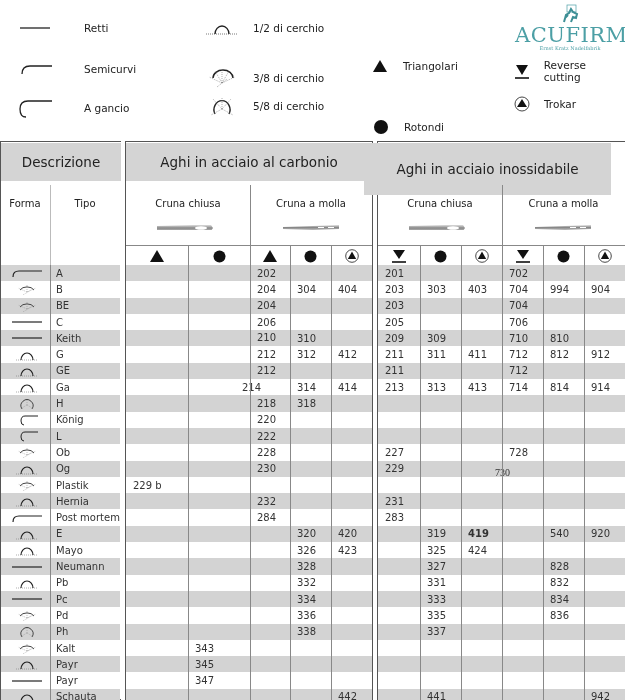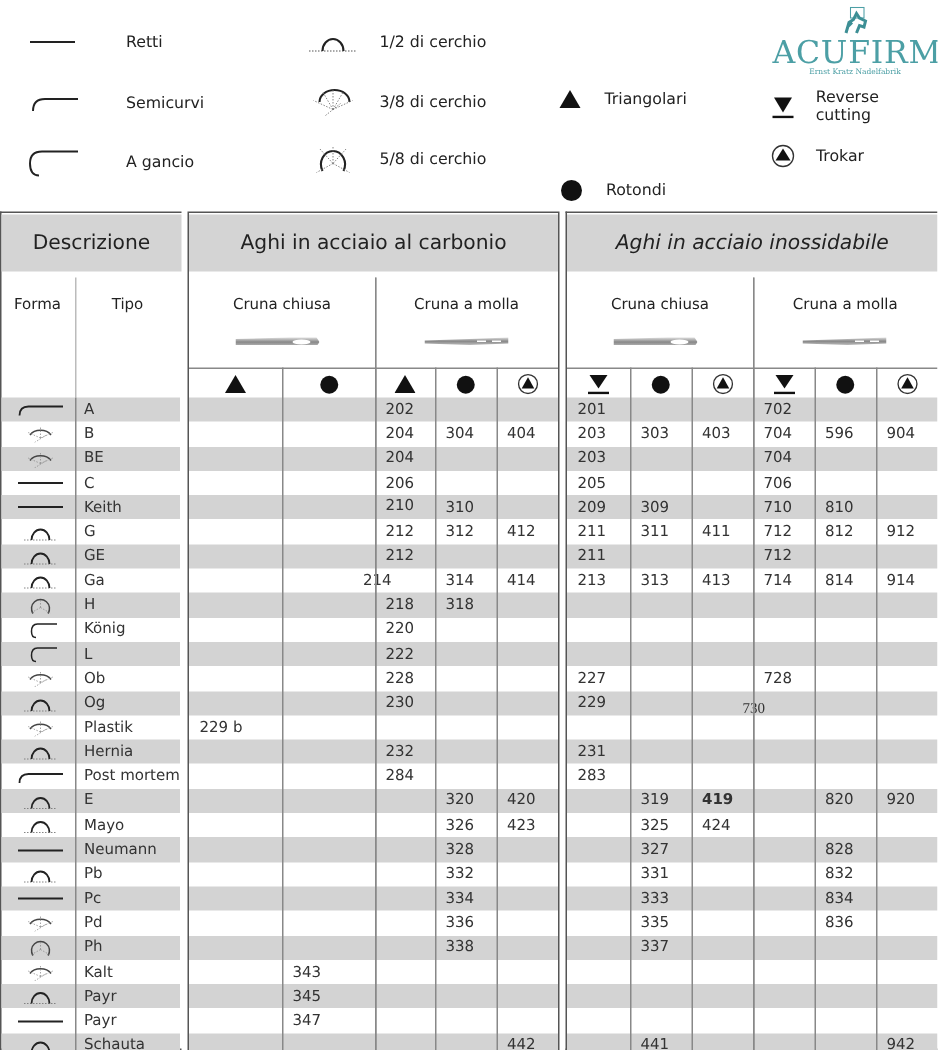--- a/index.html
+++ b/index.html
@@ -51,21 +51,21 @@
     <span style="margin-left:20px">A gancio</span>
   </div>
 
   <div class="legend-item" style="left:205px;top:20px;">
     <svg class="sym" width="34" height="16">
         <line x1="1" y1="14" x2="33" y2="14" stroke="#555" stroke-width="0.8" stroke-dasharray="1,1"></line>
         <path d="M10 14 A7 8 0 0 1 24 14" fill="none" stroke="#222" stroke-width="1.4"></path>
       </svg>
     <span style="margin-left:2px">1/2 di cerchio</span>
   </div>
-  <div class="legend-item" style="left:205px;top:58px;">
+  <div class="legend-item" style="left:205px;top:68px;">
     <svg class="sym" width="34" height="20">
         <path d="M8 10 A10 8 0 0 1 28 10" fill="none" stroke="#222" stroke-width="1.4"></path>
         <g stroke="#777" stroke-width="0.6" stroke-dasharray="1,1">
           <line x1="17" y1="15" x2="4" y2="9"></line>
           <line x1="17" y1="15" x2="30" y2="9"></line>
           <line x1="17" y1="15" x2="17" y2="2"></line>
           <line x1="17" y1="15" x2="10" y2="3"></line>
           <line x1="17" y1="15" x2="24" y2="3"></line>
           <line x1="12" y1="19" x2="22" y2="11"></line>
         </g>
@@ -120,21 +120,21 @@
 </div>
 
 <div class="table">
 
   <div class="frame" style="left:0;top:0;width:121px;height:559px;border-right:none;"></div>
   <div class="frame" style="left:125px;top:0;width:248px;height:559px;"></div>
   <div class="frame" style="left:377px;top:0;width:248px;height:559px;border-right:none;"></div>
 
   <div class="hdr-grey" style="left:126px;top:2px;width:246px;height:38px;">Aghi in acciaio al carbonio</div>
   <div class="hdr-grey" style="left:1px;top:2px;width:120px;height:38px;">Descrizione</div>
-  <div class="hdr-grey" style="left:378px;top:2px;width:247px;height:38px;font-style:italic;">Aghi in acciaio inossidabile</div>
+  <div class="hdr-grey" style="left:364px;top:2px;width:247px;height:52px;">Aghi in acciaio inossidabile</div>
 
   <div class="subhdr" style="left:0;top:57px;width:50px;">Forma</div>
   <div class="subhdr" style="left:50px;top:57px;width:70px;">Tipo</div>
   <div class="vline" style="left:50px;top:44px;height:80px;background:#bbb;"></div>
 
   <div class="subhdr" style="left:126px;top:57px;width:124px;">Cruna chiusa</div>
   <div class="subhdr" style="left:250px;top:57px;width:122px;">Cruna a molla</div>
   <div class="subhdr" style="left:378px;top:57px;width:124px;">Cruna chiusa</div>
   <div class="subhdr" style="left:502px;top:57px;width:123px;">Cruna a molla</div>
 
@@ -261,21 +261,21 @@
         </svg>
       </div>
       <div class="tipo" style="top: 140.3px; height: 16.3px;">B</div>
       <div class="num" style="left: 257px; top: 140.3px; height: 16.3px;">204</div>
       <div class="num" style="left: 297px; top: 140.3px; height: 16.3px;">304</div>
       <div class="num" style="left: 338px; top: 140.3px; height: 16.3px;">404</div>
       <div class="num" style="left: 385px; top: 140.3px; height: 16.3px;">203</div>
       <div class="num" style="left: 427px; top: 140.3px; height: 16.3px;">303</div>
       <div class="num" style="left: 468px; top: 140.3px; height: 16.3px;">403</div>
       <div class="num" style="left: 509px; top: 140.3px; height: 16.3px;">704</div>
-      <div class="num" style="left: 550px; top: 140.3px; height: 16.3px;">596</div>
+      <div class="num" style="left: 550px; top: 140.3px; height: 16.3px;">994</div>
       <div class="num" style="left: 591px; top: 140.3px; height: 16.3px;">904</div>
       <div class="row grey" style="left: 1px; top: 156.6px; width: 119px; height: 16.3px;"></div>
       <div class="row grey" style="left: 126px; top: 156.6px; width: 246px; height: 16.3px;"></div>
       <div class="row grey" style="left: 378px; top: 156.6px; width: 247px; height: 16.3px;"></div>
       <div class="cell" style="left: 4px; top: 156.6px; width: 44px; height: 16.3px; justify-content: center;">
         <svg width="36" height="12">
           <path d="M12 7 A8 6 0 0 1 26 7" fill="none" stroke="#444" stroke-width="1"></path>
           <g stroke="#888" stroke-width="0.5" stroke-dasharray="1,1">
             <line x1="19" y1="9" x2="10" y2="5"></line>
             <line x1="19" y1="9" x2="28" y2="5"></line>
@@ -479,21 +479,21 @@
         <svg width="36" height="12">
           <line x1="8" y1="11" x2="30" y2="11" stroke="#777" stroke-width="0.6" stroke-dasharray="1,1"></line>
           <path d="M13 11 A6 7 0 0 1 25 11" fill="none" stroke="#222" stroke-width="1.2"></path>
         </svg>
       </div>
       <div class="tipo" style="top: 384.8px; height: 16.3px;">E</div>
       <div class="num" style="left: 297px; top: 384.8px; height: 16.3px;">320</div>
       <div class="num" style="left: 338px; top: 384.8px; height: 16.3px;">420</div>
       <div class="num" style="left: 427px; top: 384.8px; height: 16.3px;">319</div>
       <div class="num" style="left: 468px; top: 384.8px; height: 16.3px; font-weight: bold;">419</div>
-      <div class="num" style="left: 550px; top: 384.8px; height: 16.3px;">820</div>
+      <div class="num" style="left: 550px; top: 384.8px; height: 16.3px;">540</div>
       <div class="num" style="left: 591px; top: 384.8px; height: 16.3px;">920</div>
       <div class="row" style="left: 1px; top: 401.1px; width: 119px; height: 16.3px;"></div>
       <div class="row" style="left: 126px; top: 401.1px; width: 246px; height: 16.3px;"></div>
       <div class="row" style="left: 378px; top: 401.1px; width: 247px; height: 16.3px;"></div>
       <div class="cell" style="left: 4px; top: 401.1px; width: 44px; height: 16.3px; justify-content: center;">
         <svg width="36" height="12">
           <line x1="8" y1="11" x2="30" y2="11" stroke="#777" stroke-width="0.6" stroke-dasharray="1,1"></line>
           <path d="M13 11 A6 7 0 0 1 25 11" fill="none" stroke="#222" stroke-width="1.2"></path>
         </svg>
       </div>

